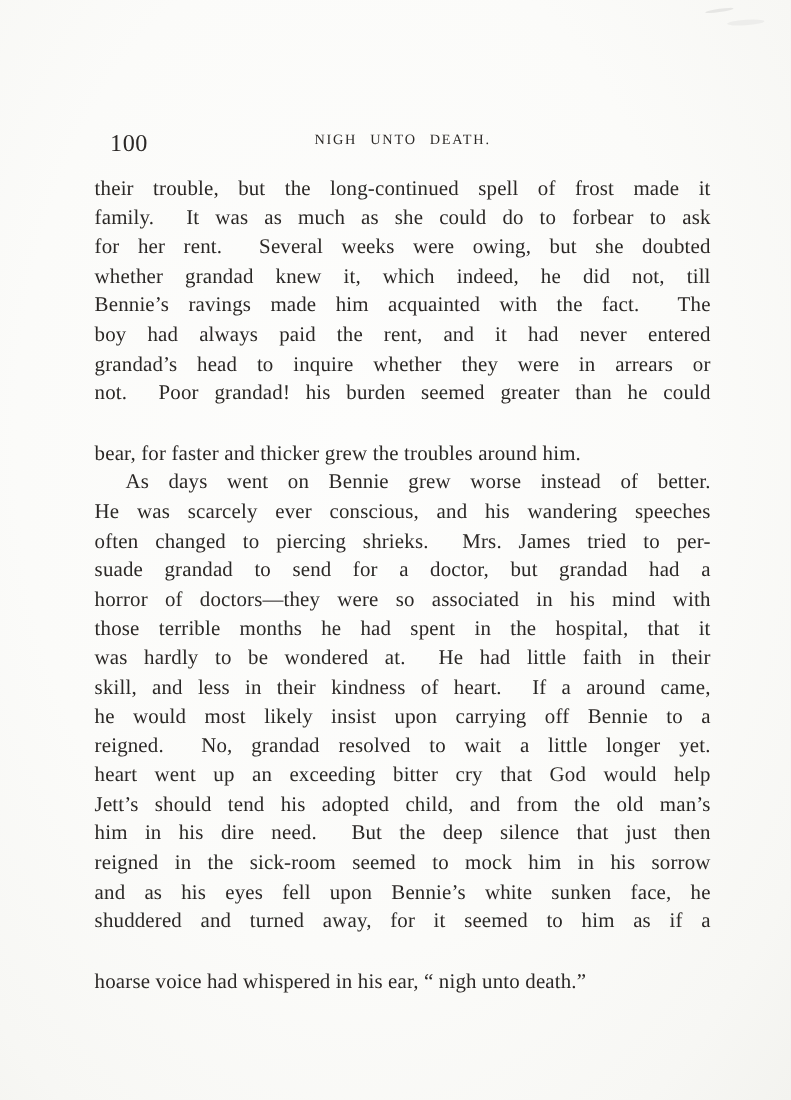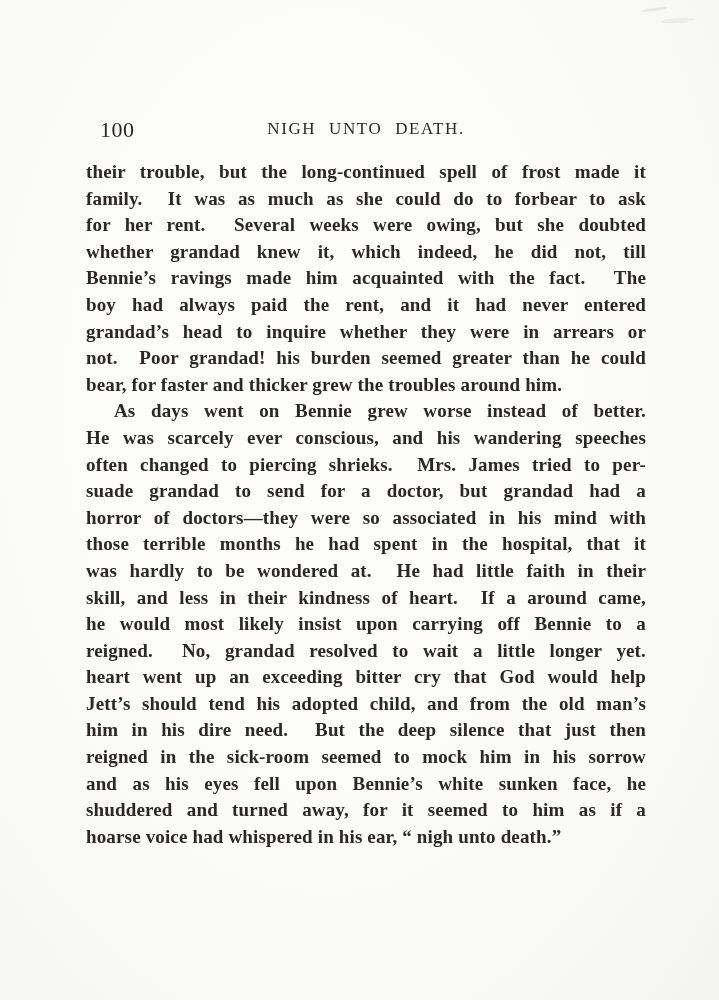--- a/index.html
+++ b/index.html
@@ -31,42 +31,42 @@
     top: 0;
     font-size: 22px;
     letter-spacing: 0.5px;
   }
   .running-header {
     position: absolute;
     left: 0;
     right: 0;
     top: 2px;
     text-align: center;
-    font-size: 17px;
+    font-size: 13px;
     letter-spacing: 1.6px;
     word-spacing: 7px;
   }
   .body-text {
     position: absolute;
     top: 159px;
     left: 86px;
     width: 560px;
   }
   .para { margin: 0; }
   .line {
     font-size: 19px;
     line-height: 26.6px;
     text-align: justify;
     text-align-last: justify;
     white-space: pre-wrap;
     letter-spacing: 0.15px;
-    font-weight: bold;
   }
   .line.last {
     text-align-last: left;
+    margin-top: 28px;
   }
   .para.indent .line:first-child {
     text-indent: 28px;
   }
   .smudge {
     position: absolute;
     top: 6px;
     right: 22px;
     width: 64px;
     height: 26px;

